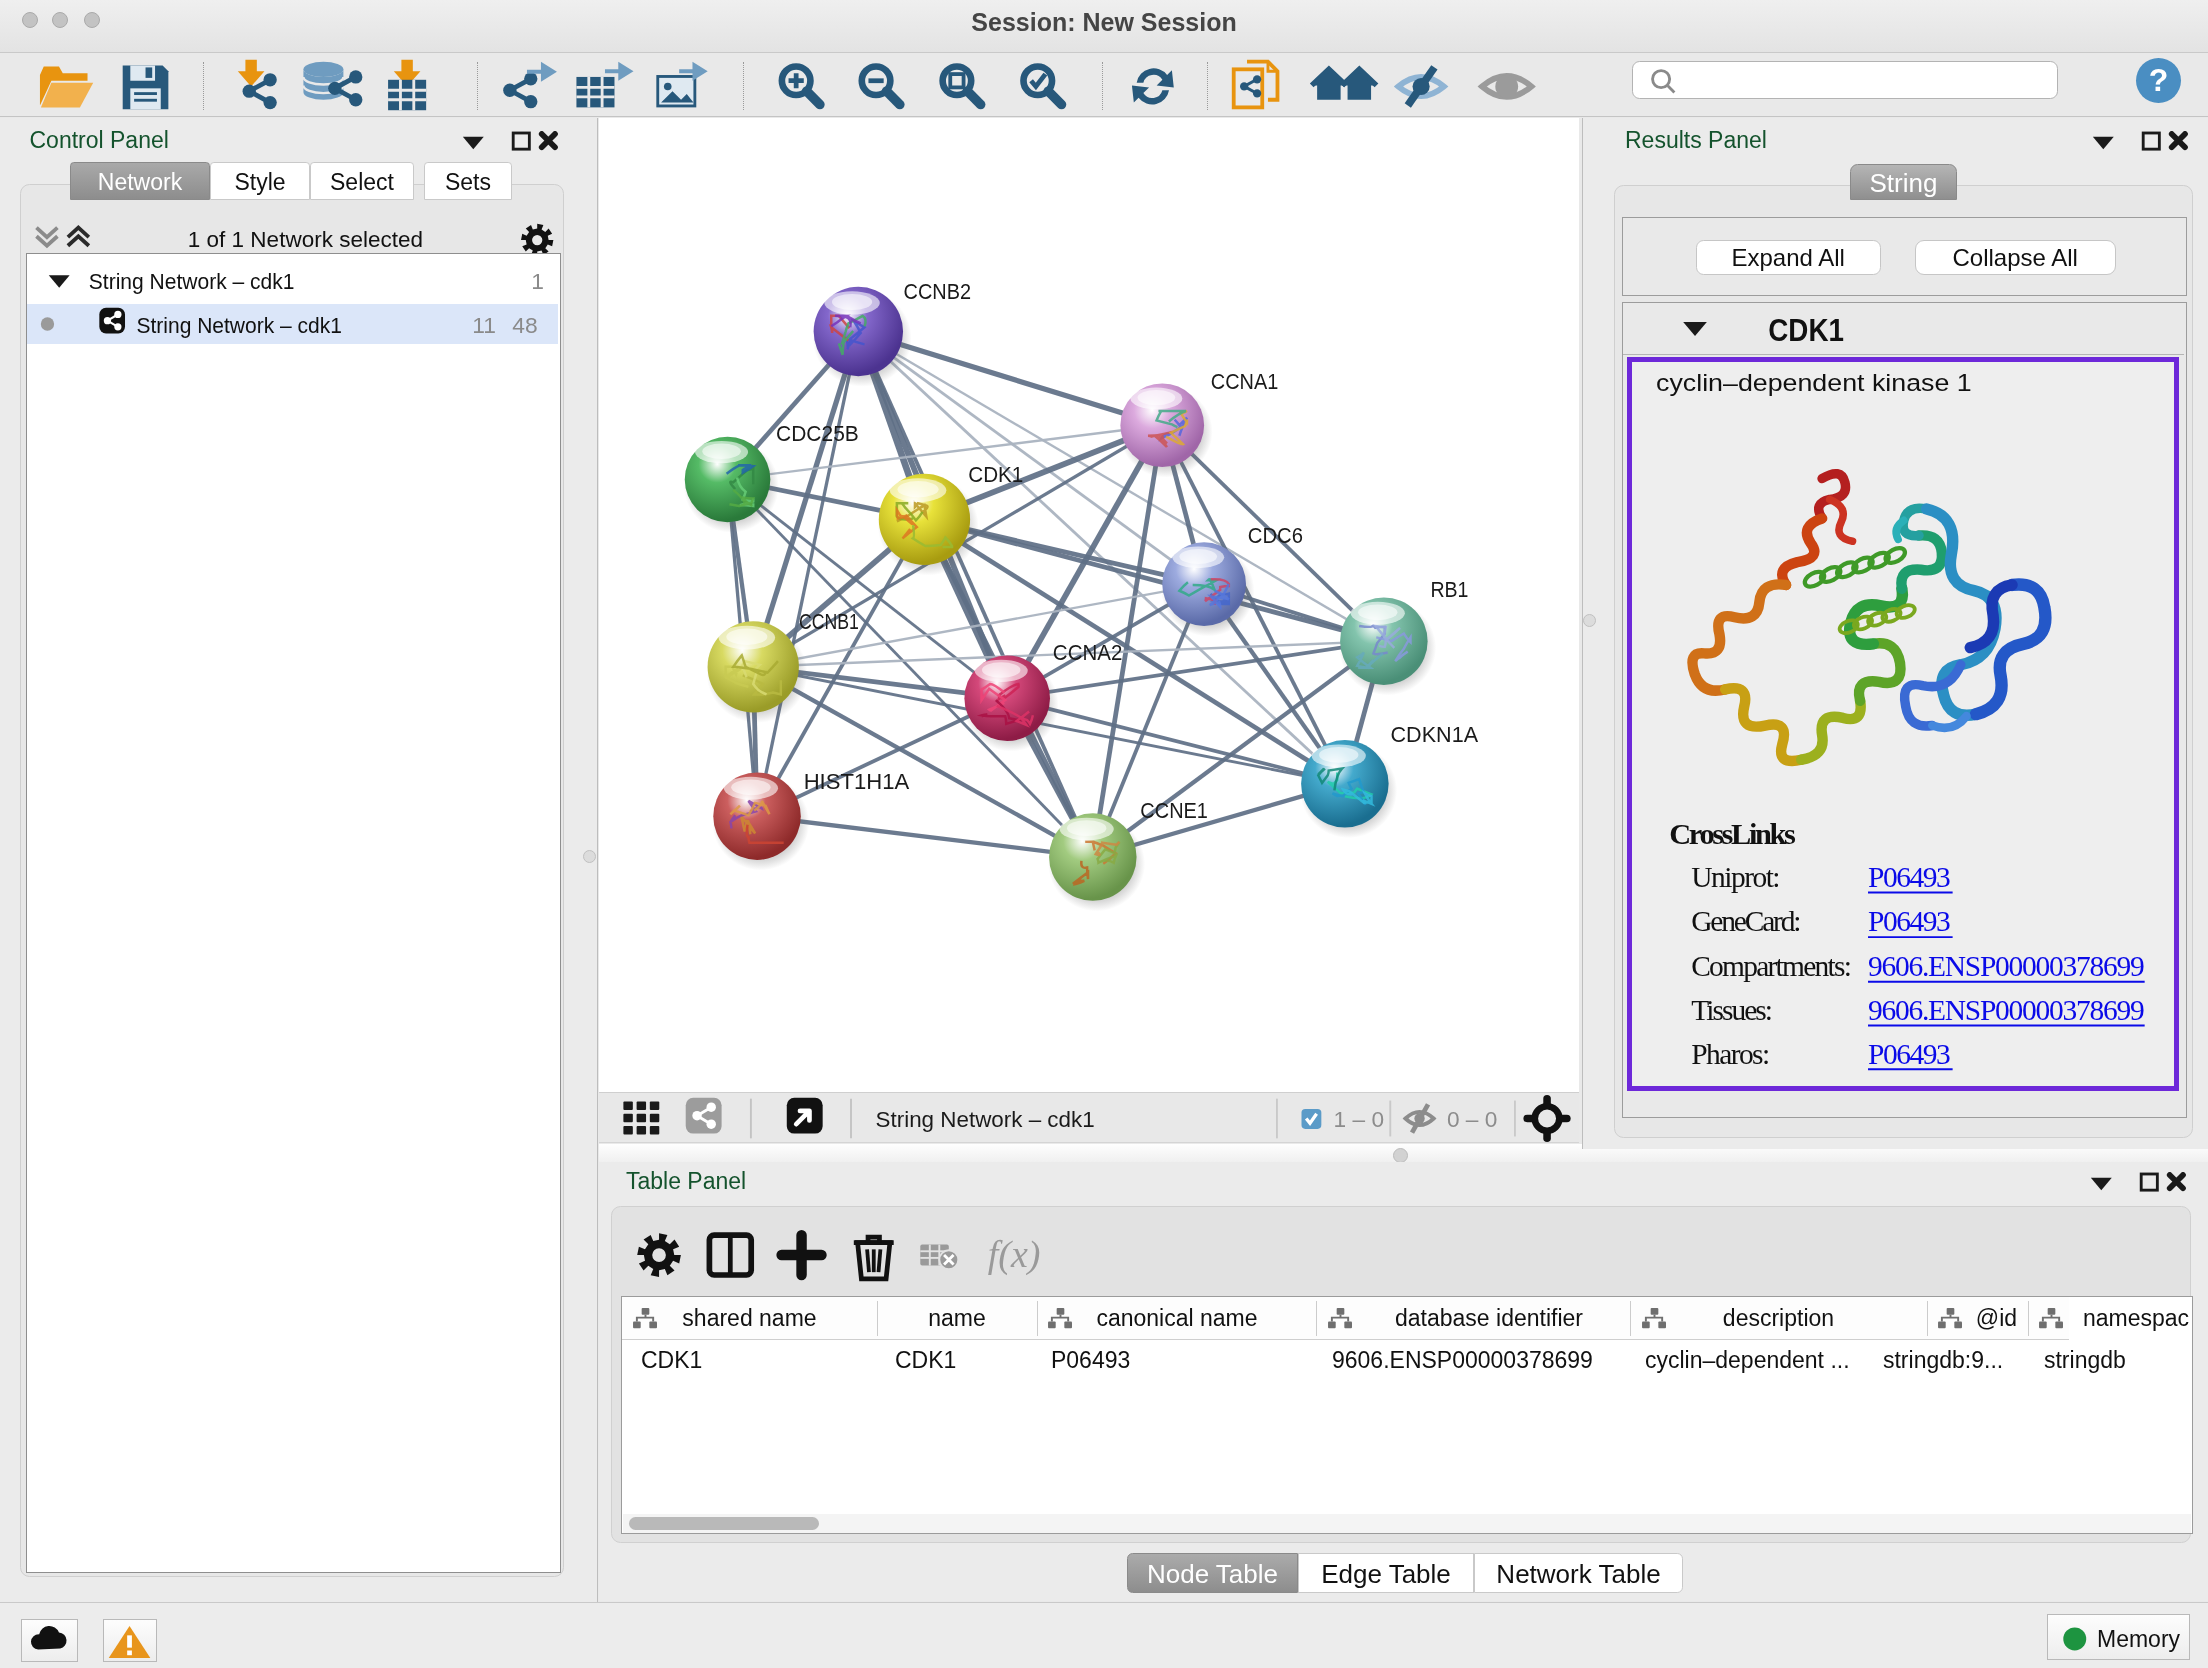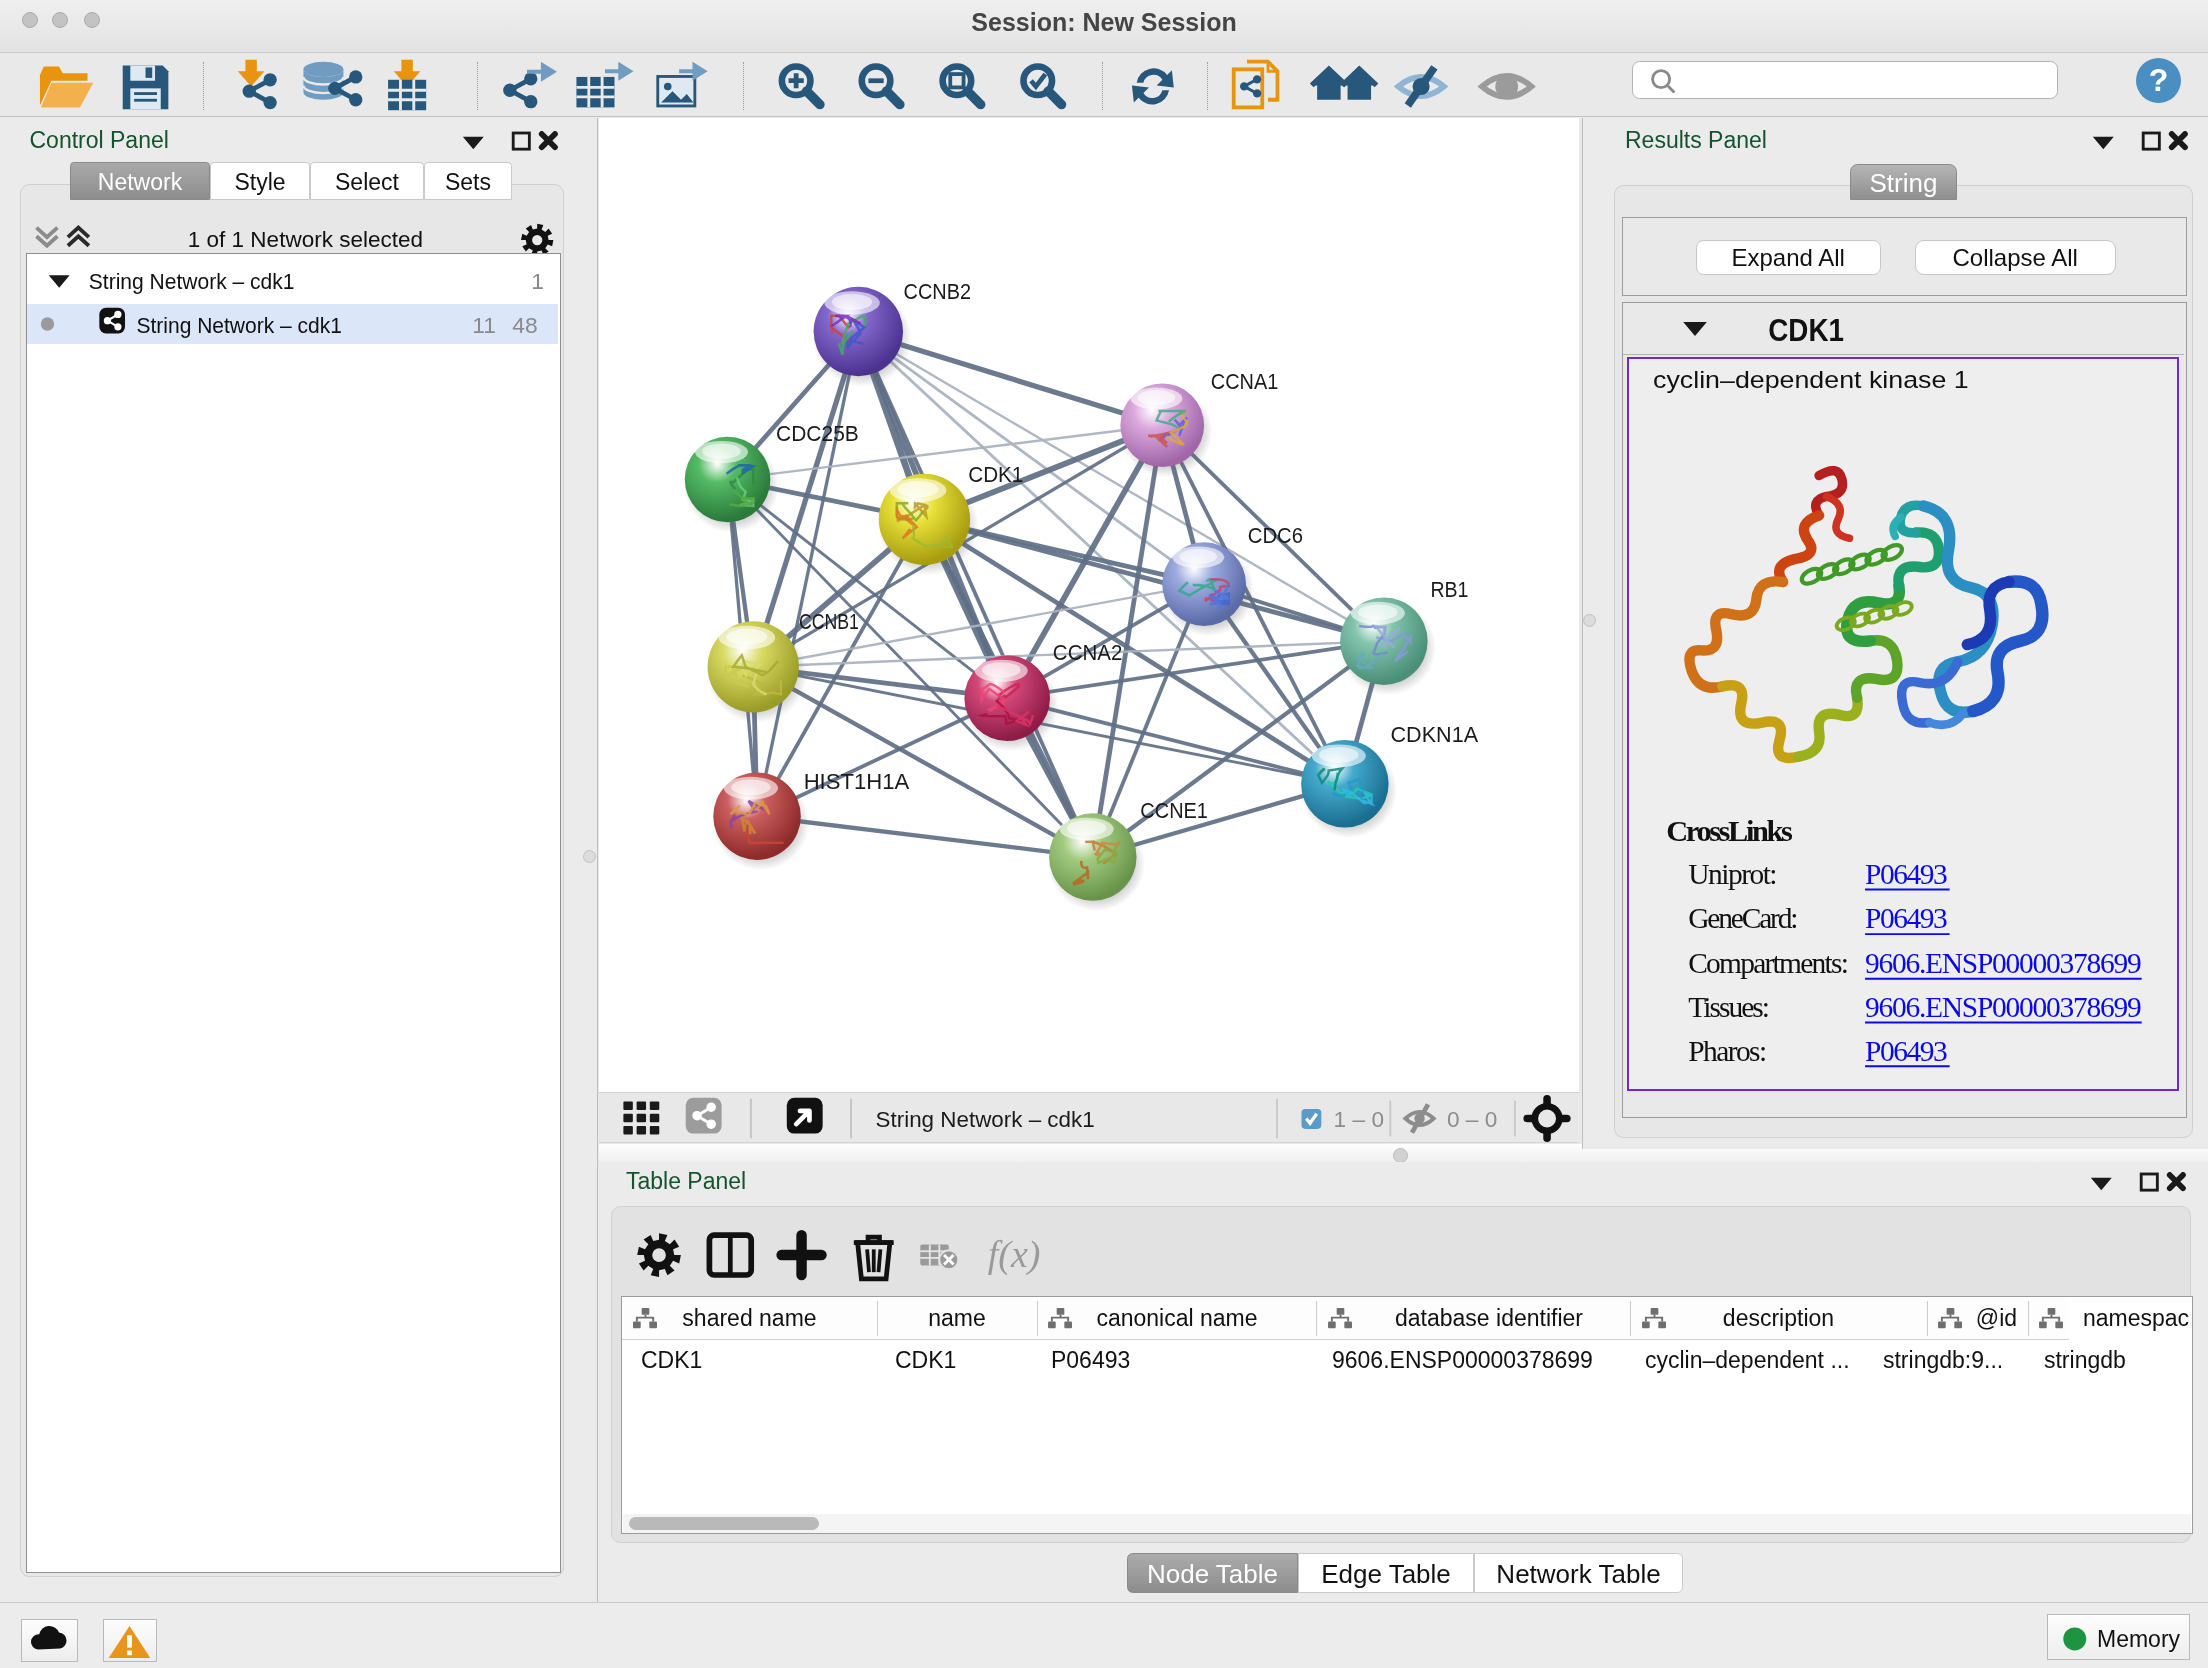--- a/index.html
+++ b/index.html
@@ -53,21 +53,21 @@
     border-radius:7.6px 7.6px 0 0; color:#fff; font-size:26px; text-align:center; line-height:36px; z-index:3; }
   #rboxA { position:absolute; left:6.7px; top:31px; width:565px; height:79px;
     border:1.9px solid #9c9c9c; background:#e9e9e9; }
   .rbtn { position:absolute; top:22px; height:35px; background:#fff; border:1px solid #c6c6c6;
     border-radius:7.6px; font-size:24px; text-align:center; color:#111; }
   #rboxB { position:absolute; left:6.7px; top:116px; width:565px; height:816px;
     border:1.9px solid #9c9c9c; background:#e9e9e9; }
   #cdk1hdr { position:absolute; left:0; top:0; width:561px; height:52px;
     border-bottom:1.9px solid #b5b5b5; }
   #rcontent { position:absolute; left:4.8px; top:54px; width:552px; height:734px;
-    background:#eeeeee; border:2px solid #6d28d9; }
+    background:#eeeeee; border:5px solid #6d28d9; }
 
   #tpanel { left:599px; top:1162px; width:1609px; height:439px; background:#ebebeb; }
   #ttoolbox { position:absolute; left:12.4px; top:44px; width:1580px; height:337px;
     background:#e2e2e2; border:1px solid #d0d0d0; border-radius:9.5px; }
   #ttable { position:absolute; left:8.6px; top:89px; width:1572px; height:238px;
     background:#fff; border:1px solid #9b9b9b; }
   #thead { position:absolute; left:0; top:0; width:1447px; height:43px;
     background:#fdfdfd; border-bottom:1px solid #cfcfcf; }
   .th { position:absolute; top:0; height:43px; font-size:23px; color:#111;
     display:flex; align-items:center; justify-content:center; }
@@ -250,21 +250,21 @@
 
 <div class="abs" id="cpanel">
   <div class="ptitle" style="position:absolute;left:29.5px;top:8.6px;">Control Panel</div>
   <svg style="position:absolute;left:460px;top:13.3px" width="114" height="23" viewBox="0 0 120 24">
     <path d="M3 6 L25 6 L14 19 Z" fill="#1a1a1a"></path>
     <rect x="56" y="2" width="17" height="17" fill="none" stroke="#1a1a1a" stroke-width="3"></rect>
     <path d="M86 3 L100 17 M100 3 L86 17" stroke="#1a1a1a" stroke-width="6" stroke-linecap="round"></path>
   </svg>
   <div class="tab tabsel" style="left:70px; width:140px; line-height:38px;">Network</div>
   <div class="tab" style="left:210px; width:100px; line-height:38px;">Style</div>
-  <div class="tab" style="left:310px; width:114px; line-height:38px;">Select</div>
+  <div class="tab" style="left:310px; width:104px; line-height:38px;">Select</div>
   <div class="tab" style="left:424px; width:88px; line-height:38px;">Sets</div>
   <div id="cpinner">
     <div id="cptoolbar">
       <svg width="535" height="40" viewBox="0 0 562 42">
         <g stroke="#8b8b8b" stroke-width="4" fill="none">
           <path d="M11 7 L22 17 L33 7 M11 16 L22 26 L33 16"></path>
         </g>
         <g stroke="#2a2a2a" stroke-width="4" fill="none">
           <path d="M44 17 L55 7 L66 17 M44 26 L55 16 L66 26"></path>
         </g>

